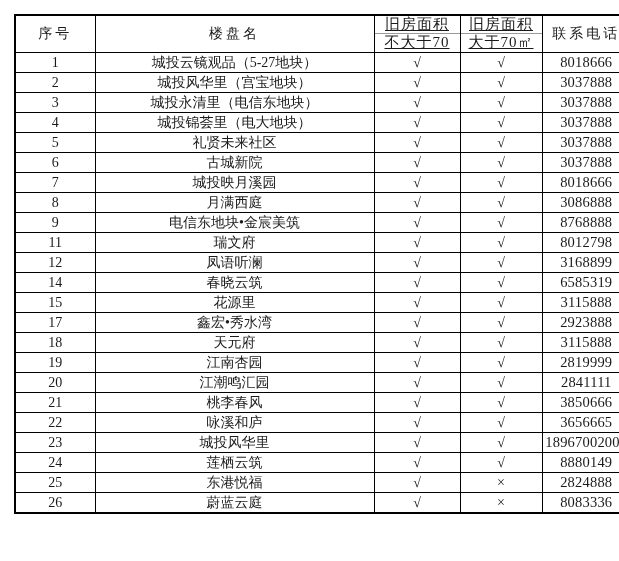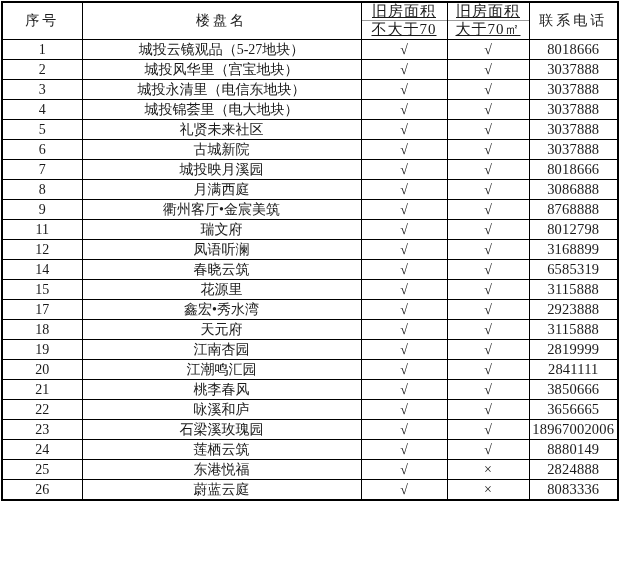--- a/index.html
+++ b/index.html
@@ -6,21 +6,21 @@
     margin: 0;
     padding: 0;
     background: #ffffff;
     font-family: "Liberation Serif", "DejaVu Serif", serif;
   }
   .page {
     width: 616px;
     height: 561px;
     box-sizing: border-box;
     background: #ffffff;
-    padding: 1px;
+    padding: 14px;
   }
   table.prop-table {
     border-collapse: collapse;
     table-layout: fixed;
     width: 616px;
     border: 2.5px solid #000000;
     color: #1a1a1a;
   }
   table.prop-table th,
   table.prop-table td {
@@ -142,21 +142,21 @@
         </tr>
         <tr>
           <td>8</td>
           <td>月满西庭</td>
           <td class="mark-cell">√</td>
           <td class="mark-cell">√</td>
           <td class="phone-cell">3086888</td>
         </tr>
         <tr>
           <td>9</td>
-          <td>衢州客厅•金宸美筑</td>
+          <td>电信东地块•金宸美筑</td>
           <td class="mark-cell">√</td>
           <td class="mark-cell">√</td>
           <td class="phone-cell">8768888</td>
         </tr>
         <tr>
           <td>11</td>
           <td>瑞文府</td>
           <td class="mark-cell">√</td>
           <td class="mark-cell">√</td>
           <td class="phone-cell">8012798</td>
@@ -219,21 +219,21 @@
         </tr>
         <tr>
           <td>22</td>
           <td>咏溪和庐</td>
           <td class="mark-cell">√</td>
           <td class="mark-cell">√</td>
           <td class="phone-cell">3656665</td>
         </tr>
         <tr>
           <td>23</td>
-          <td>石梁溪玫瑰园</td>
+          <td>城投风华里</td>
           <td class="mark-cell">√</td>
           <td class="mark-cell">√</td>
           <td class="phone-cell">18967002006</td>
         </tr>
         <tr>
           <td>24</td>
           <td>莲栖云筑</td>
           <td class="mark-cell">√</td>
           <td class="mark-cell">√</td>
           <td class="phone-cell">8880149</td>

